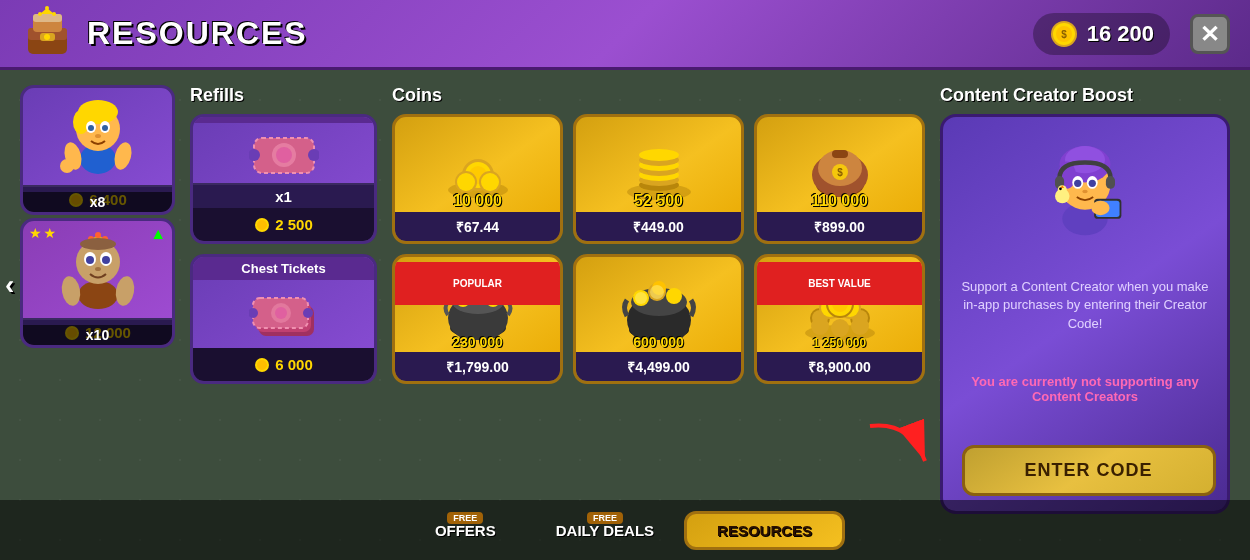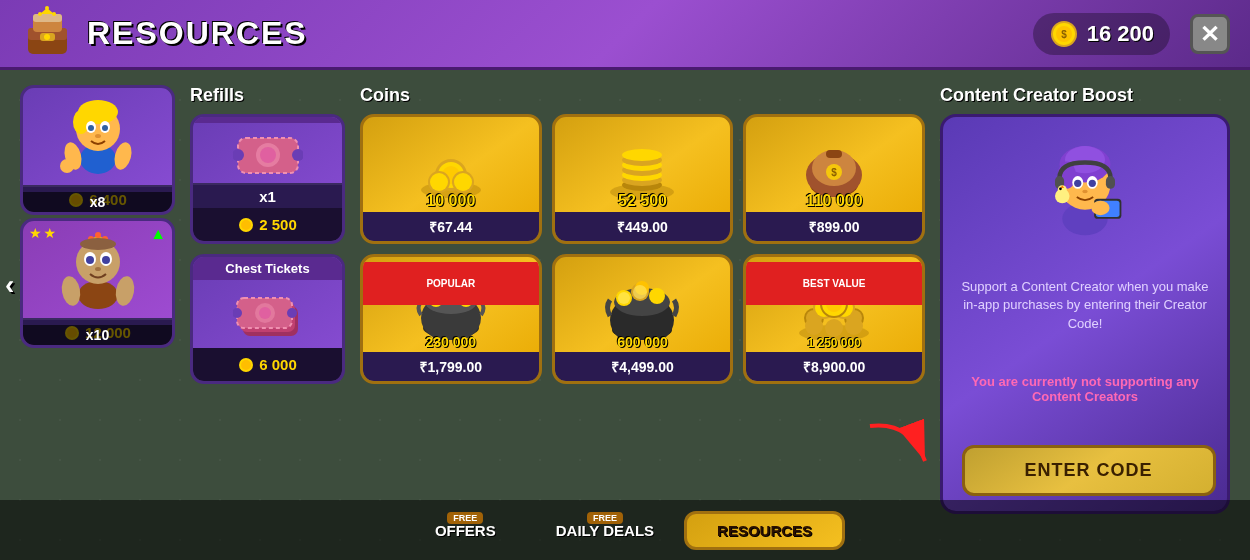--- a/index.html
+++ b/index.html
@@ -164,21 +164,21 @@
       color: white;
       font-size: 28px;
       font-weight: 900;
       text-shadow: 2px 2px 0 #000;
       cursor: pointer;
       z-index: 20;
     }
 
     
     .refills-col {
-      width: 155px;
+      width: 187px;
     }
 
     .ticket-card {
       background: linear-gradient(145deg, #6a3db5, #8a4dd5);
       border-radius: 14px;
       border: 3px solid #4a2a80;
       overflow: hidden;
       height: 130px;
       display: flex;
       flex-direction: column;

